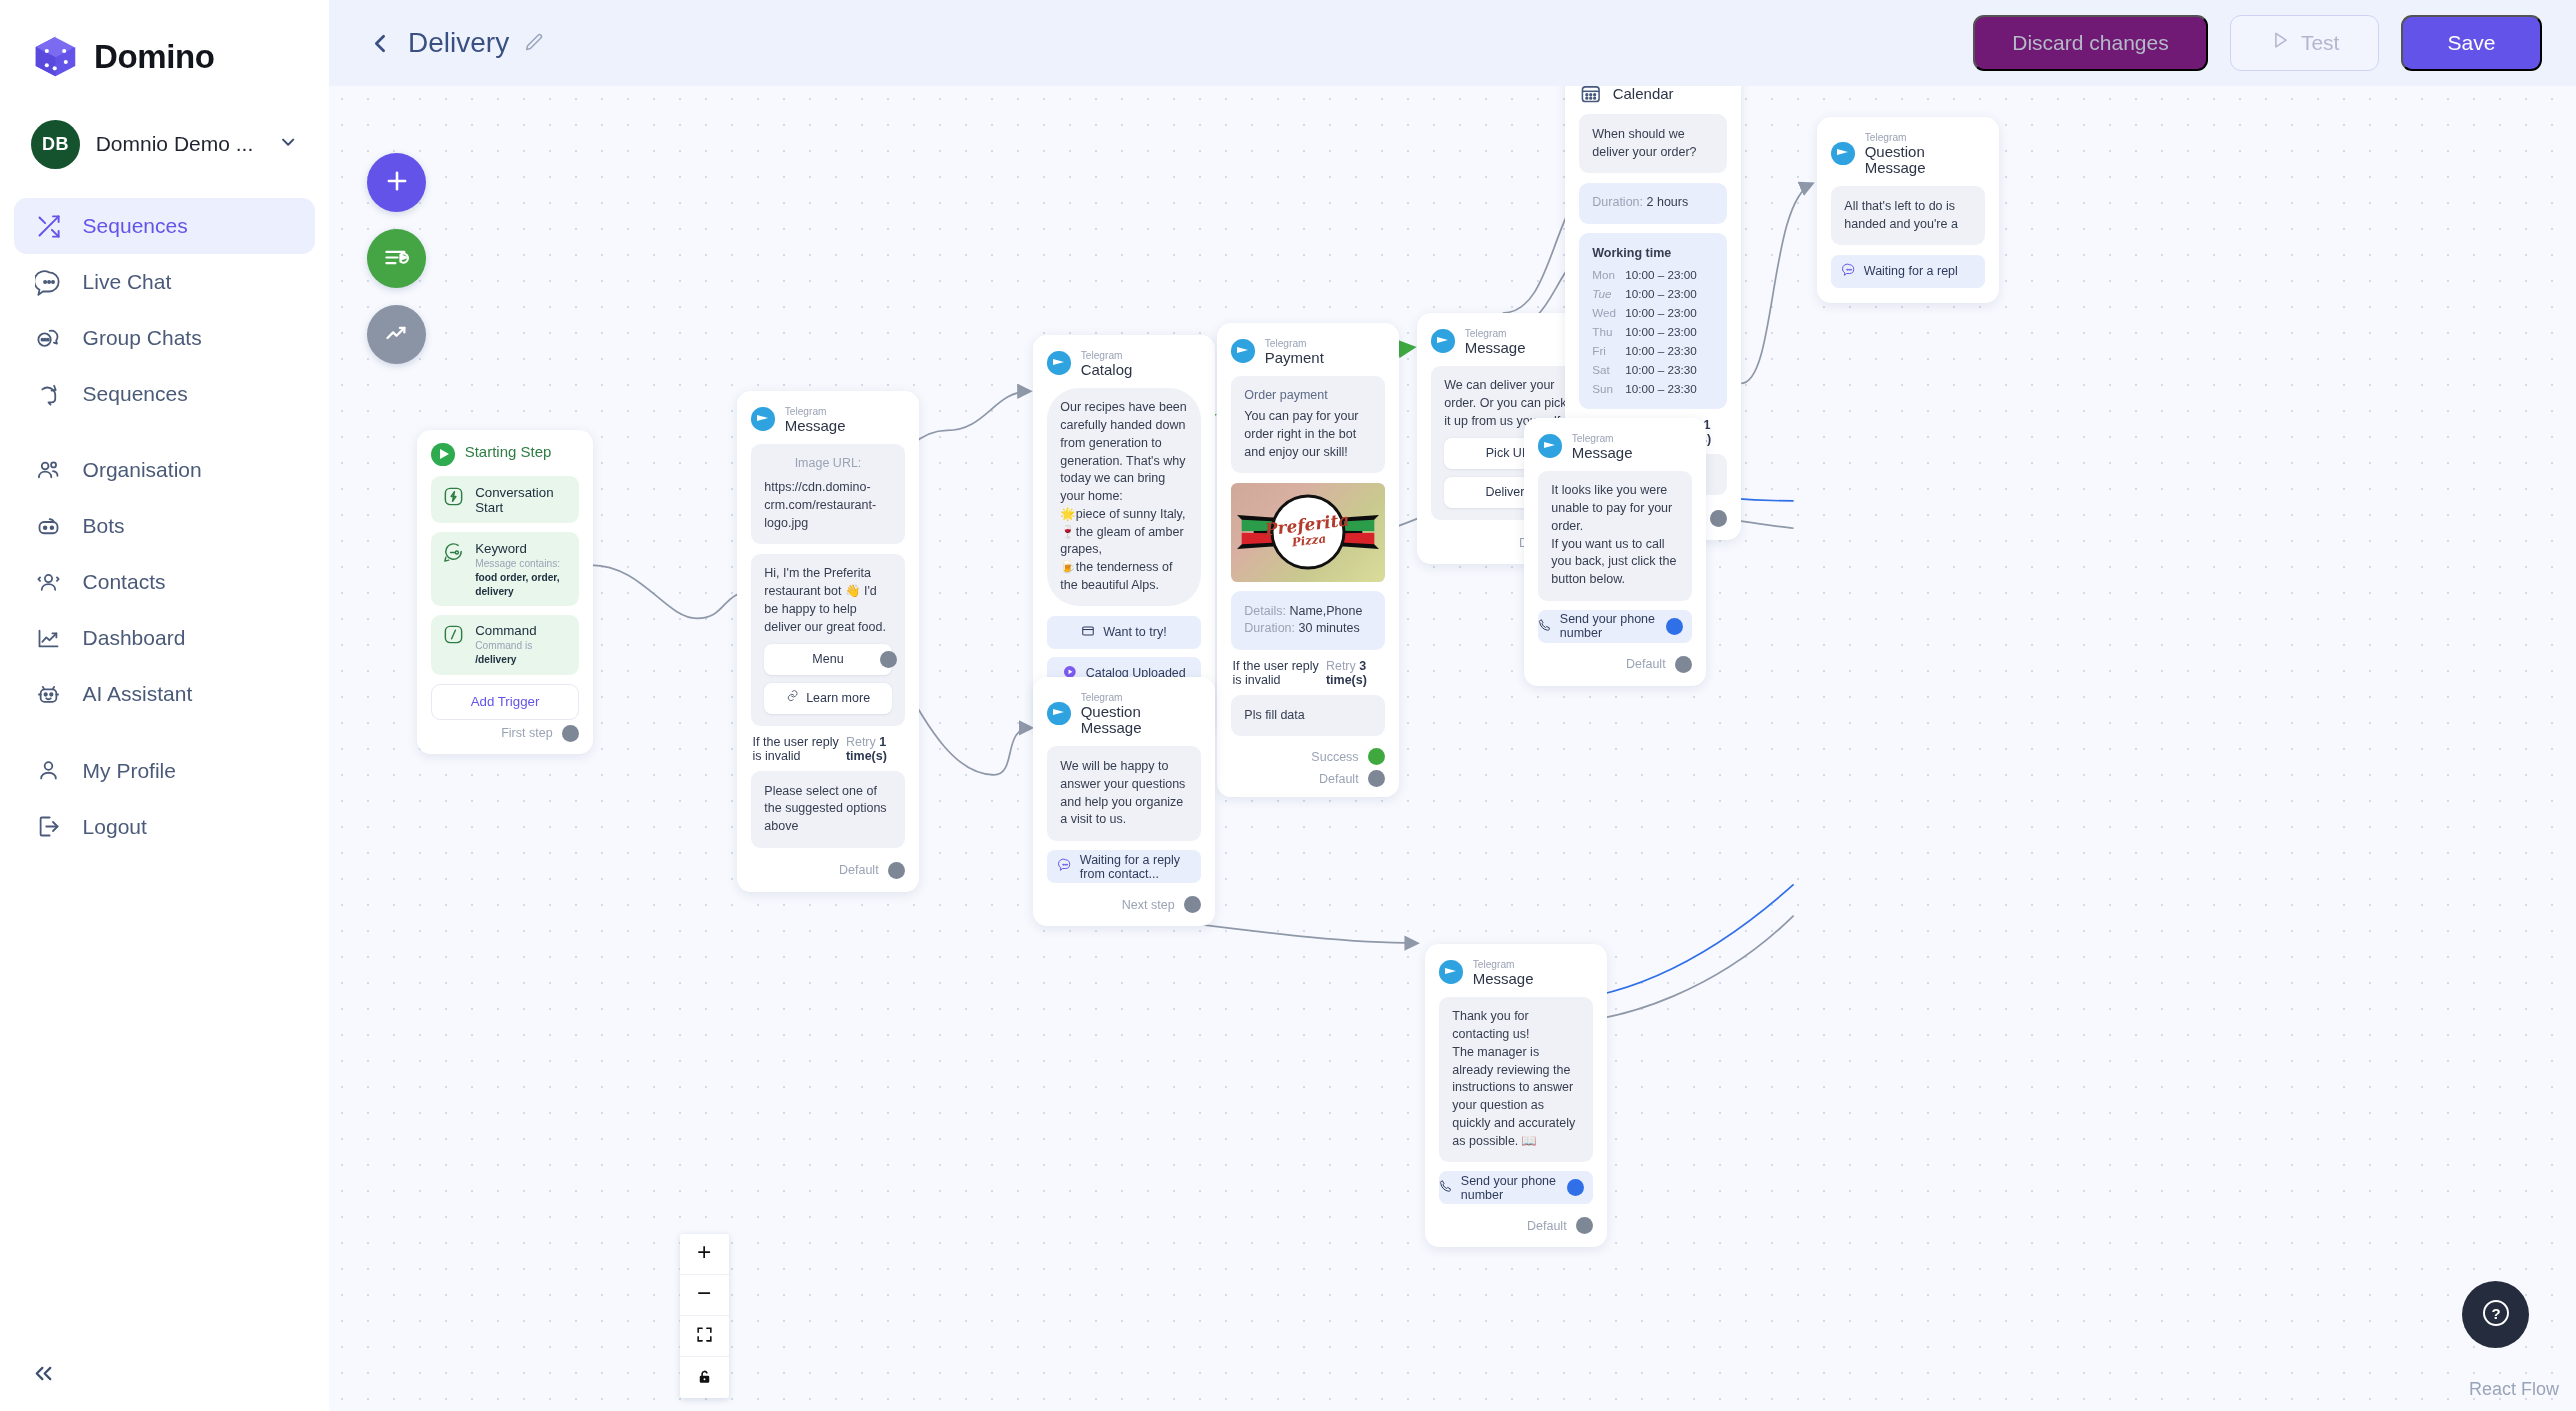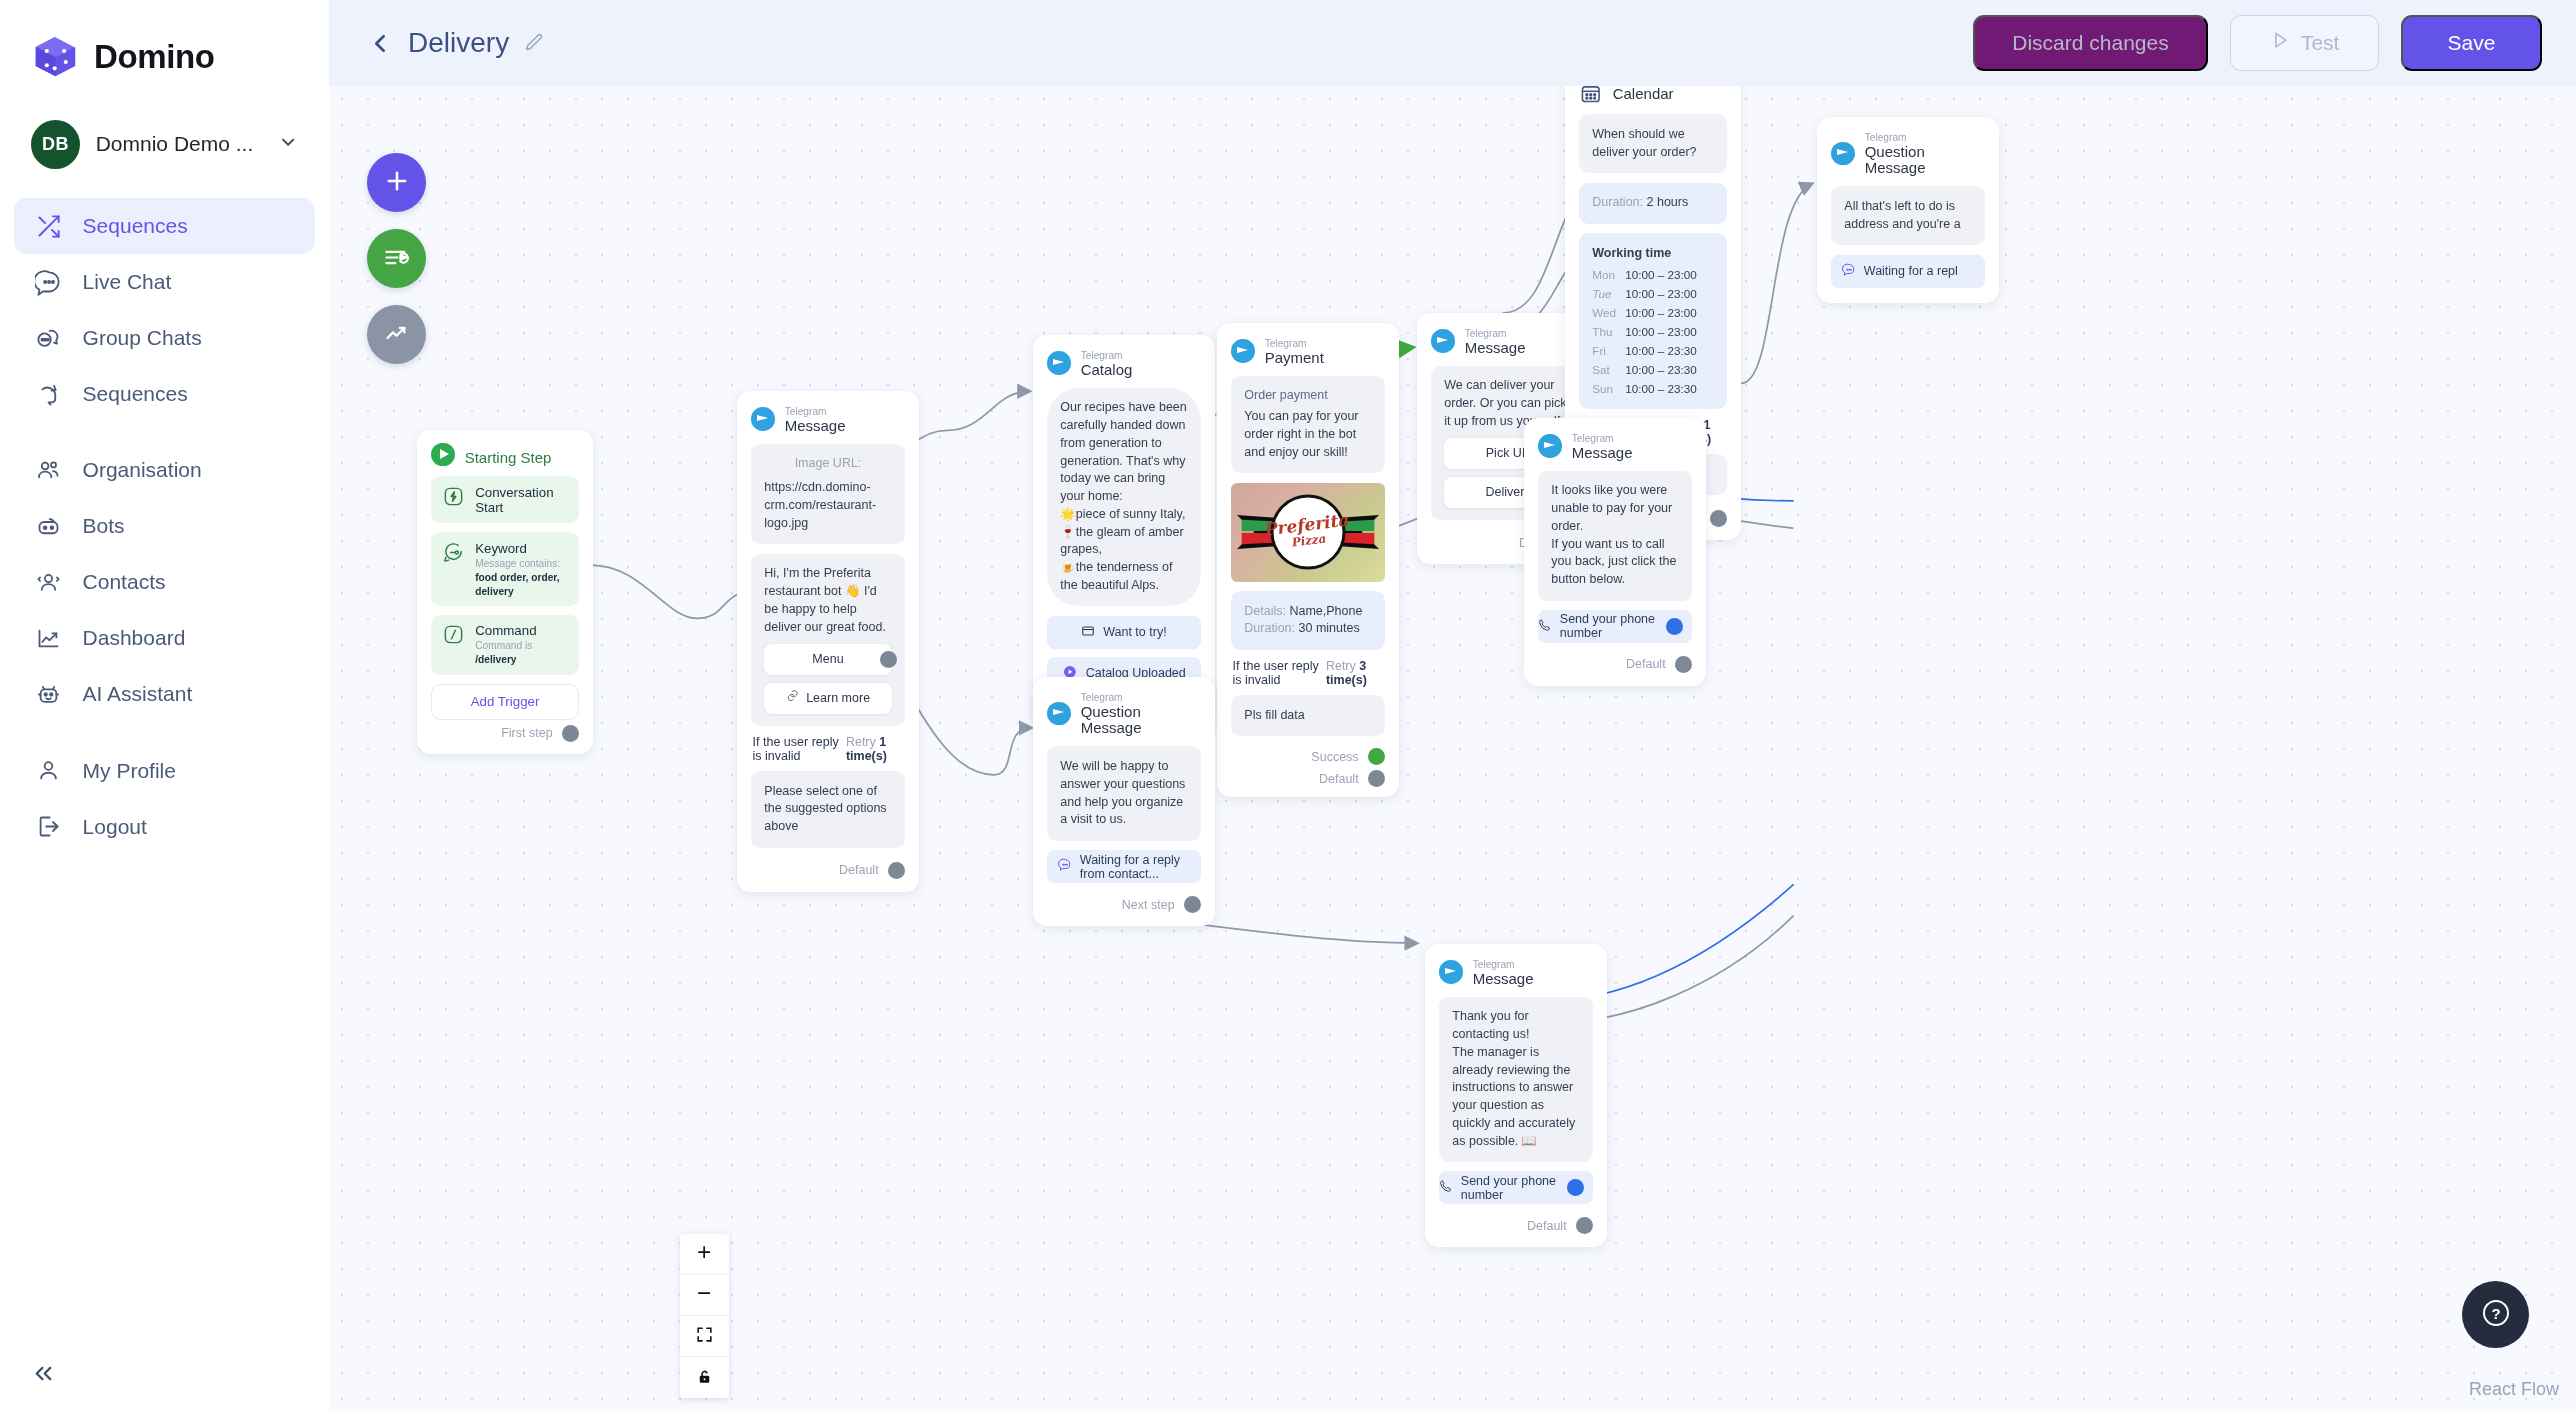--- a/index.html
+++ b/index.html
@@ -97,21 +97,21 @@
   .retry-row .muted { color: #9aa3b5; }
   .retry-row b { color: #2d3850; font-weight: 600; }
   .footer-row { display: flex; align-items: center; justify-content: flex-end; gap: 9.4px; font-size: 12.5px; color: #9aa3b5; height: 27px; }
   .dot { width: 17px; height: 17px; border-radius: 50%; background: #7d8796; flex: 0 0 17px; }
   .dot.green { background: #3fa93f; }
   .dot.blue { background: #2f6fe8; }
   .dot.hollow { background: #ffffff; border: 1.6px solid #b9c0cc; }
 
   
   .node-start { background: #ffffff; }
-  .start-head { display: flex; align-items: flex-end; gap: 10.2px; margin-bottom: 10.2px; }
+  .start-head { display: flex; align-items: flex-start; gap: 10.2px; margin-bottom: 10.2px; }
   .start-badge { width: 23.5px; height: 23.5px; border-radius: 50%; background: #2eab4f; flex: 0 0 23.5px; position: relative; }
   .start-badge::after { content:""; position:absolute; left:8.6px; top:6.3px; width:0;height:0;
     border-left: 9.4px solid #ffffff; border-top: 5.5px solid transparent; border-bottom: 5.5px solid transparent;}
   .start-title { font-size: 15px; color: #2e7d43; }
   .trigger { background: #e8f6ec; border-radius: 9.4px; padding: 8.6px 11px; margin-bottom: 8.6px; display: flex; gap: 10.2px; align-items: flex-start; }
   .trig-ico { width: 23px; height: 23px; flex: 0 0 23px; color: #2e7d43; }
   .trig-title { font-size: 13.3px; color: #20313f; }
   .trig-sub { font-size: 10.2px; color: #9aa3b5; margin-top: 2.3px; }
   .trig-val { font-size: 10.2px; color: #20313f; font-weight: 600; }
   .add-trigger { border: 1.2px solid #e6e9f1; border-radius: 9.4px; height: 36px; display:flex; align-items:center; justify-content:center; font-size:13.3px; color:#6453e8; }
@@ -642,21 +642,21 @@
       </div>
 
       <div class="node" style="left:1488px; top:31px; width:182px;">
         <div class="node-head">
           <span class="tg-ico"></span>
           <span class="head-texts">
             <span class="head-sub">Telegram</span><br>
             <span class="head-title">Question Message</span>
           </span>
         </div>
-        <div class="bubble" style="min-height:50px;">All that's left to do is address and you're a</div>
+        <div class="bubble" style="min-height:50px;">All that's left to do is handed and you're a</div>
         <div class="btn-row" style="justify-content:flex-start; padding-left:11px;">
           <span><svg width="14" height="14" viewBox="0 0 24 24" fill="none" stroke="#6453e8" stroke-width="1.7" stroke-linejoin="round">
                 <path d="M20 11a7 7 0 0 1-7 7H8l-4 3 1-4a7 7 0 0 1 8-14 7 7 0 0 1 7 8z"></path>
                 <circle cx="9" cy="11.5" r=".9" fill="#6453e8"></circle>
                 <circle cx="12.2" cy="11.5" r=".9" fill="#6453e8"></circle>
                 <circle cx="15.4" cy="11.5" r=".9" fill="#6453e8"></circle>
               </svg></span>
           <span>Waiting for a repl</span>
         </div>
       </div>

